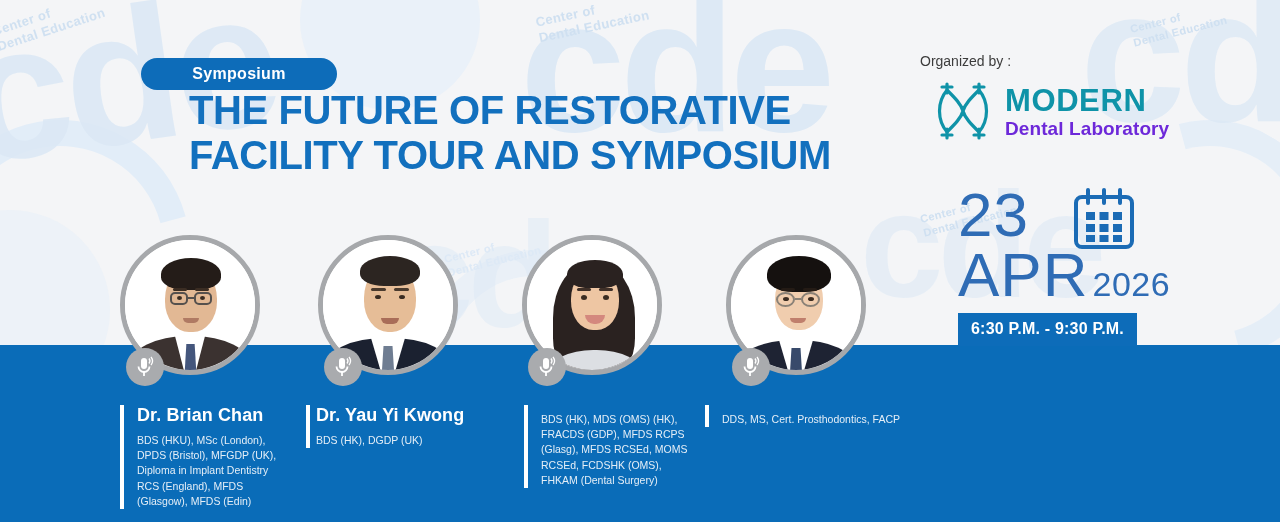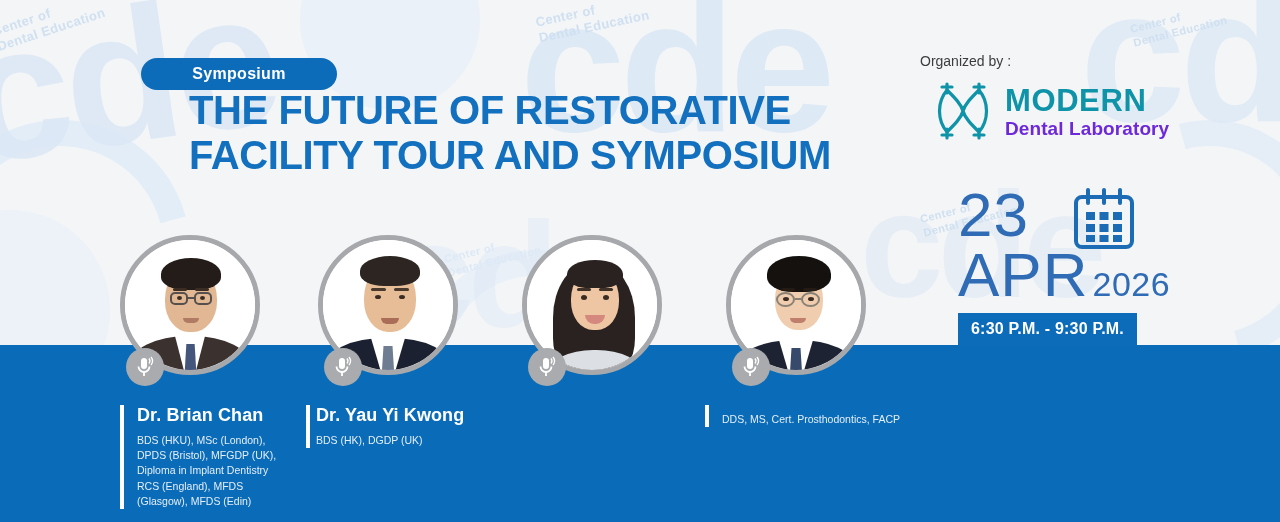--- a/index.html
+++ b/index.html
@@ -314,20 +314,21 @@
     <div class="mic-badge" style="left:528px; top:348px;">
       <svg width="20" height="22" viewBox="0 0 20 22">
         <rect x="6" y="2" width="6" height="11" rx="3" fill="#fff"></rect>
         <path d="M3.5 10.5 a5.5 5.5 0 0 0 11 0" fill="none" stroke="#fff" stroke-width="1.8"></path>
         <path d="M9 16 L9 20" stroke="#fff" stroke-width="1.8"></path>
         <path d="M14 2.5 a4 4 0 0 1 0 5" fill="none" stroke="#fff" stroke-width="1.3"></path>
         <path d="M16 1 a6.5 6.5 0 0 1 0 8" fill="none" stroke="#fff" stroke-width="1.3"></path>
       </svg>
     </div>
     <div class="speaker-info" style="left:524px; top:405px; width:172px;">
+      <div class="speaker-creds">BDS (HK), MDS (OMS) (HK), FRACDS (GDP), MFDS RCPS (Glasg), MFDS RCSEd, MOMS RCSEd, FCDSHK (OMS), FHKAM (Dental Surgery)</div>
     </div>
 
     <div class="speaker-photo" style="left:726px; top:235px;">
       <div class="portrait" style="background:#fff;">
         <div class="p-body" style="left:6px; top:100px; width:118px; height:56px; background:#1e2333;"></div>
         <div class="p-shirt" style="left:48px; top:100px; width:34px; height:44px; clip-path:polygon(0 0,100% 0,62% 100%,38% 100%);"></div>
         <div class="p-tie" style="left:58px; top:108px; width:14px; height:40px; background:#384a6b; clip-path:polygon(18% 0,82% 0,100% 100%,0 100%);"></div>
         <div class="p-head" style="left:44px; top:28px; width:48px; height:62px; background:#f0cdae;"></div>
         <div class="p-hair" style="left:36px; top:16px; width:64px; height:36px; background:#15110f;"></div>
         <div class="p-brow" style="left:50px; top:48px; width:14px; height:3px; background:#241b15;"></div>

